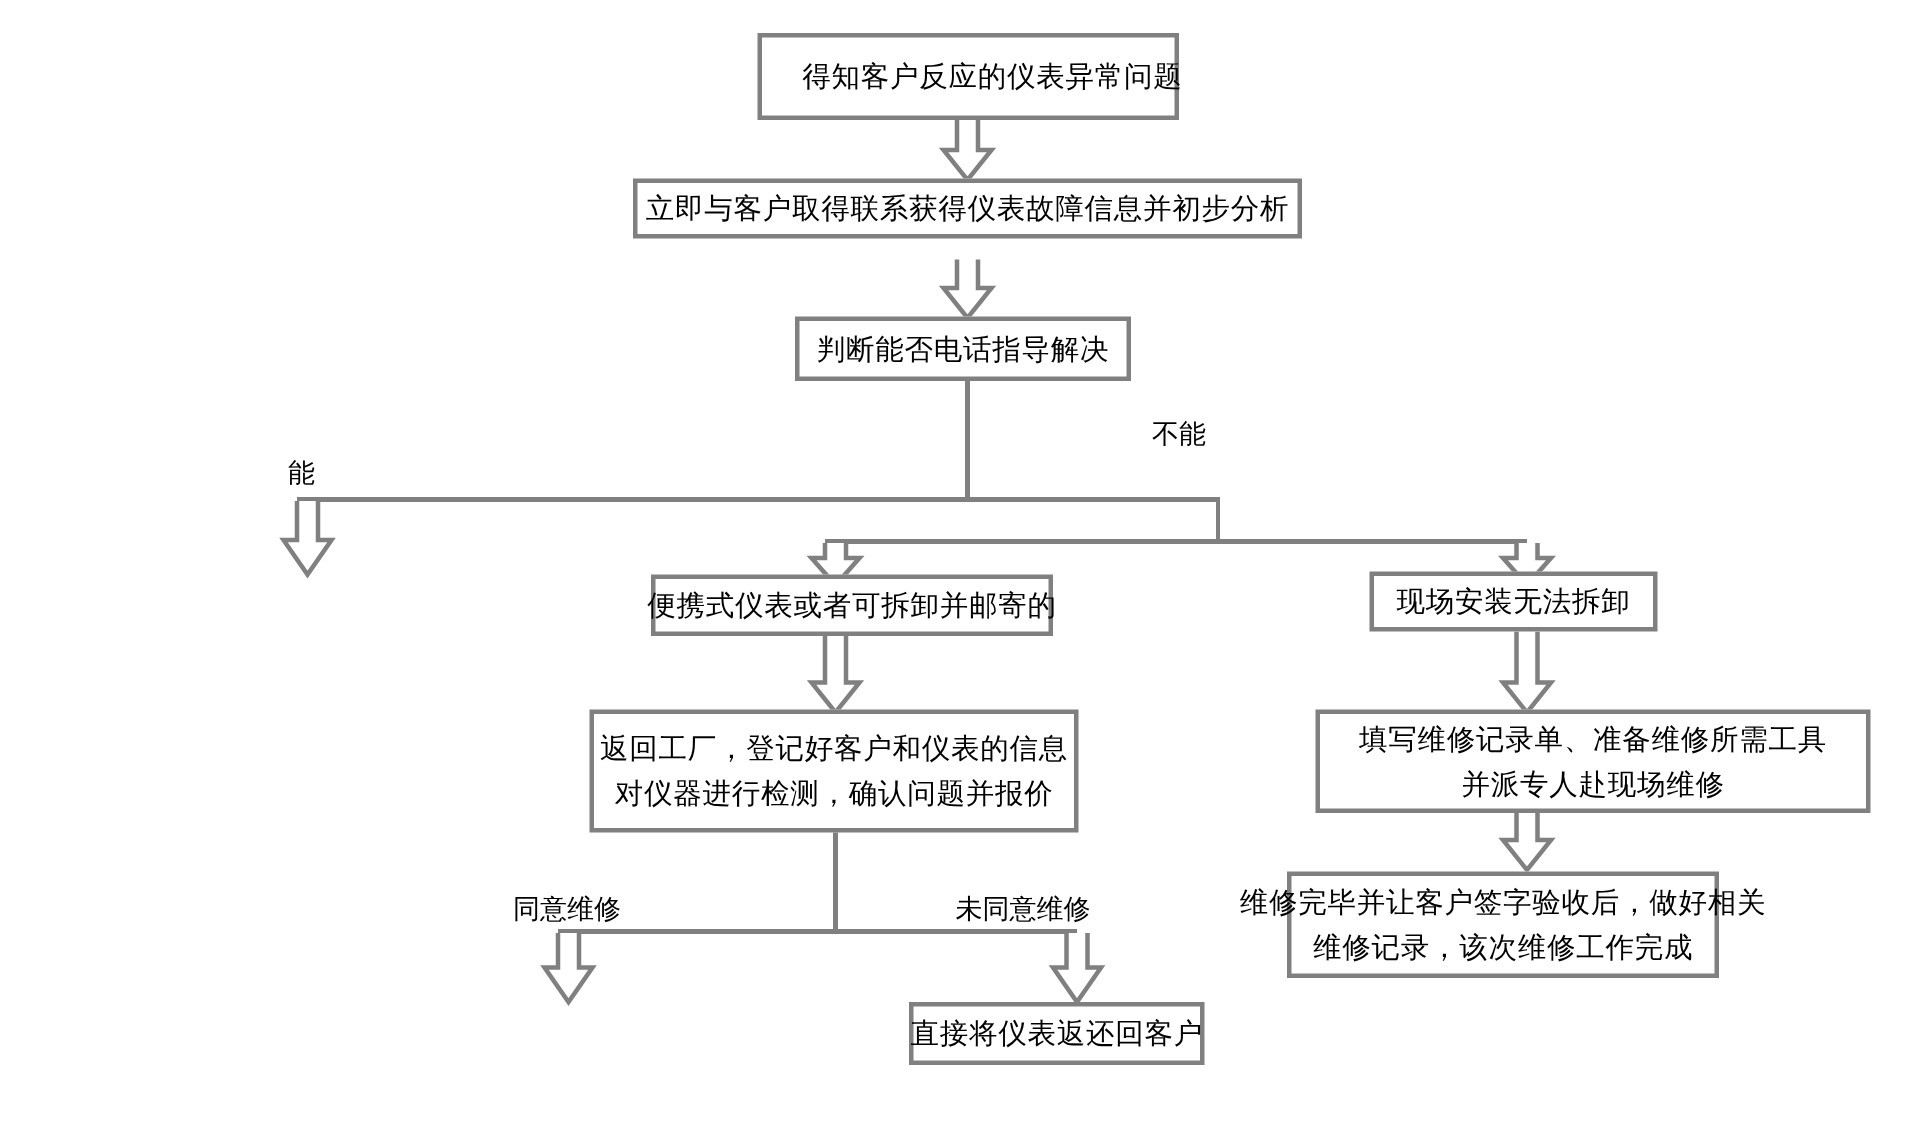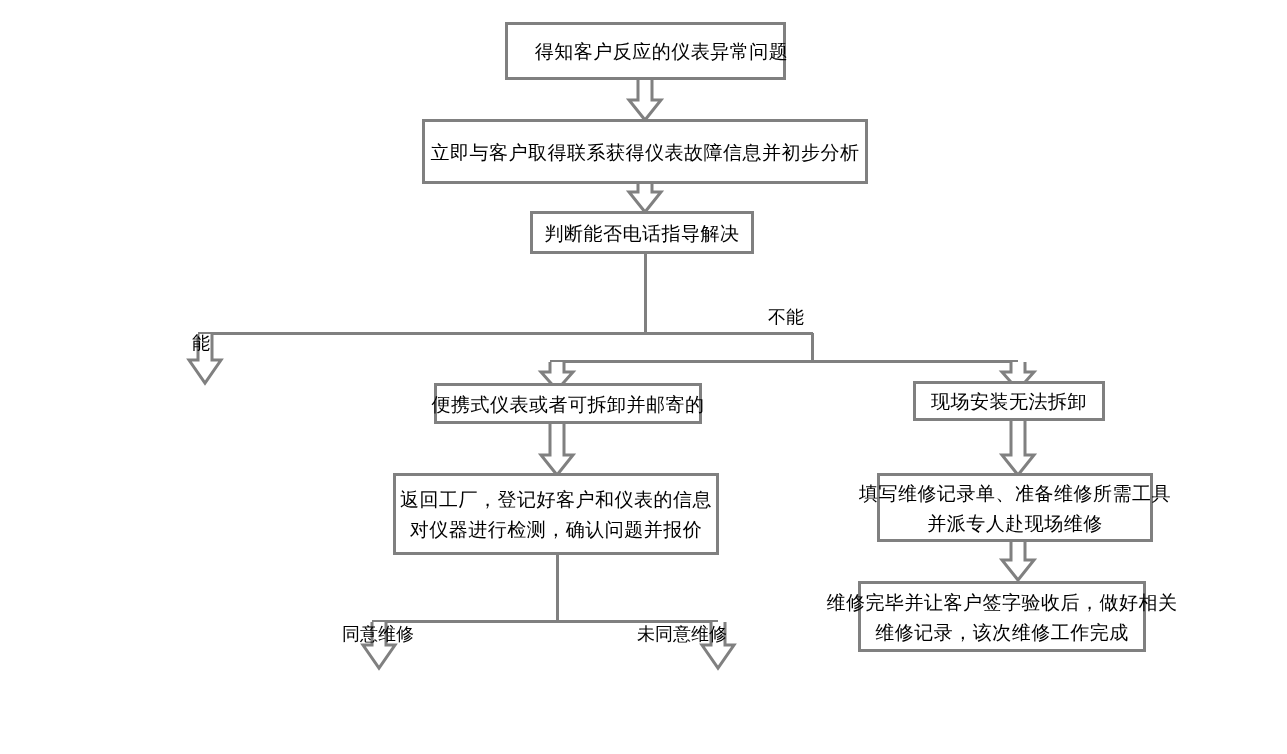--- a/index.html
+++ b/index.html
@@ -46,21 +46,20 @@
     display: block;
     white-space: nowrap;
   }
   .edge-label {
     position: absolute;
     font-size: 18px;
     line-height: 20px;
     color: #000000;
     white-space: nowrap;
     z-index: 3;
-    margin-top: 27px;
   }
 </style>
 </head>
 <body>
 
 <div id="canvas">
 
   <svg id="wires" viewBox="0 0 1287 754" xmlns="http://www.w3.org/2000/svg">
     <defs>
       
@@ -97,21 +96,21 @@
       <path d="M372,622 L372,645 L363,645 L379,668 L395,645 L386,645 L386,622" fill="#ffffff" stroke="#808080" stroke-width="3" shape-rendering="geometricPrecision"></path>
 
       <path d="M711,622 L711,645 L702,645 L718,668 L734,645 L725,645 L725,622" fill="#ffffff" stroke="#808080" stroke-width="3" shape-rendering="geometricPrecision"></path>
     </g>
   </svg>
 
   <div class="node" style="left:505px; top:22px; width:281px; height:58px;padding-left:32px;">
     <span class="line">得知客户反应的仪表异常问题</span>
   </div>
 
-  <div class="node" style="left:422px; top:119px; width:446px; height:65px;">
+  <div class="node" style="left:422px; top:119px; width:446px; height:40px;">
     <span class="line">立即与客户取得联系获得仪表故障信息并初步分析</span>
   </div>
 
   <div class="node" style="left:530px; top:211px; width:224px; height:43px;">
     <span class="line">判断能否电话指导解决</span>
   </div>
 
 
   <div class="node" style="left:422px; top:383px; width:268px; height:41px;margin-left:12px;">
     <span class="line">便携式仪表或者可拆卸并邮寄的</span>
@@ -119,31 +118,34 @@
 
   <div class="node" style="left:913px; top:381px; width:192px; height:40px;">
     <span class="line">现场安装无法拆卸</span>
   </div>
 
   <div class="node" style="left:393px; top:473px; width:326px; height:82px;">
     <span class="line">返回工厂，登记好客户和仪表的信息</span>
     <span class="line">对仪器进行检测，确认问题并报价</span>
   </div>
 
-  <div class="node" style="left:877px; top:473px; width:276px; height:69px;justify-content:center;">
+  <div class="node" style="left:877px; top:473px; width:370px; height:69px;justify-content:center;">
     <span class="line">填写维修记录单、准备维修所需工具</span>
     <span class="line">并派专人赴现场维修</span>
   </div>
 
   <div class="node" style="left:858px; top:581px; width:288px; height:71px;">
     <span class="line">维修完毕并让客户签字验收后，做好相关</span>
     <span class="line">维修记录，该次维修工作完成</span>
   </div>
 
 
+  <div class="node" style="left:606px; top:668px; width:197px; height:42px;">
+    <span class="line">直接将仪表返还回客户</span>
+  </div>
 
   <div class="edge-label" style="left:192px; top:306px;">能</div>
 
   <div class="edge-label" style="left:768px; top:280px;">不能</div>
 
   <div class="edge-label" style="left:342px; top:597px;">同意维修</div>
 
   <div class="edge-label" style="left:637px; top:597px;">未同意维修</div>
 
 </div>

